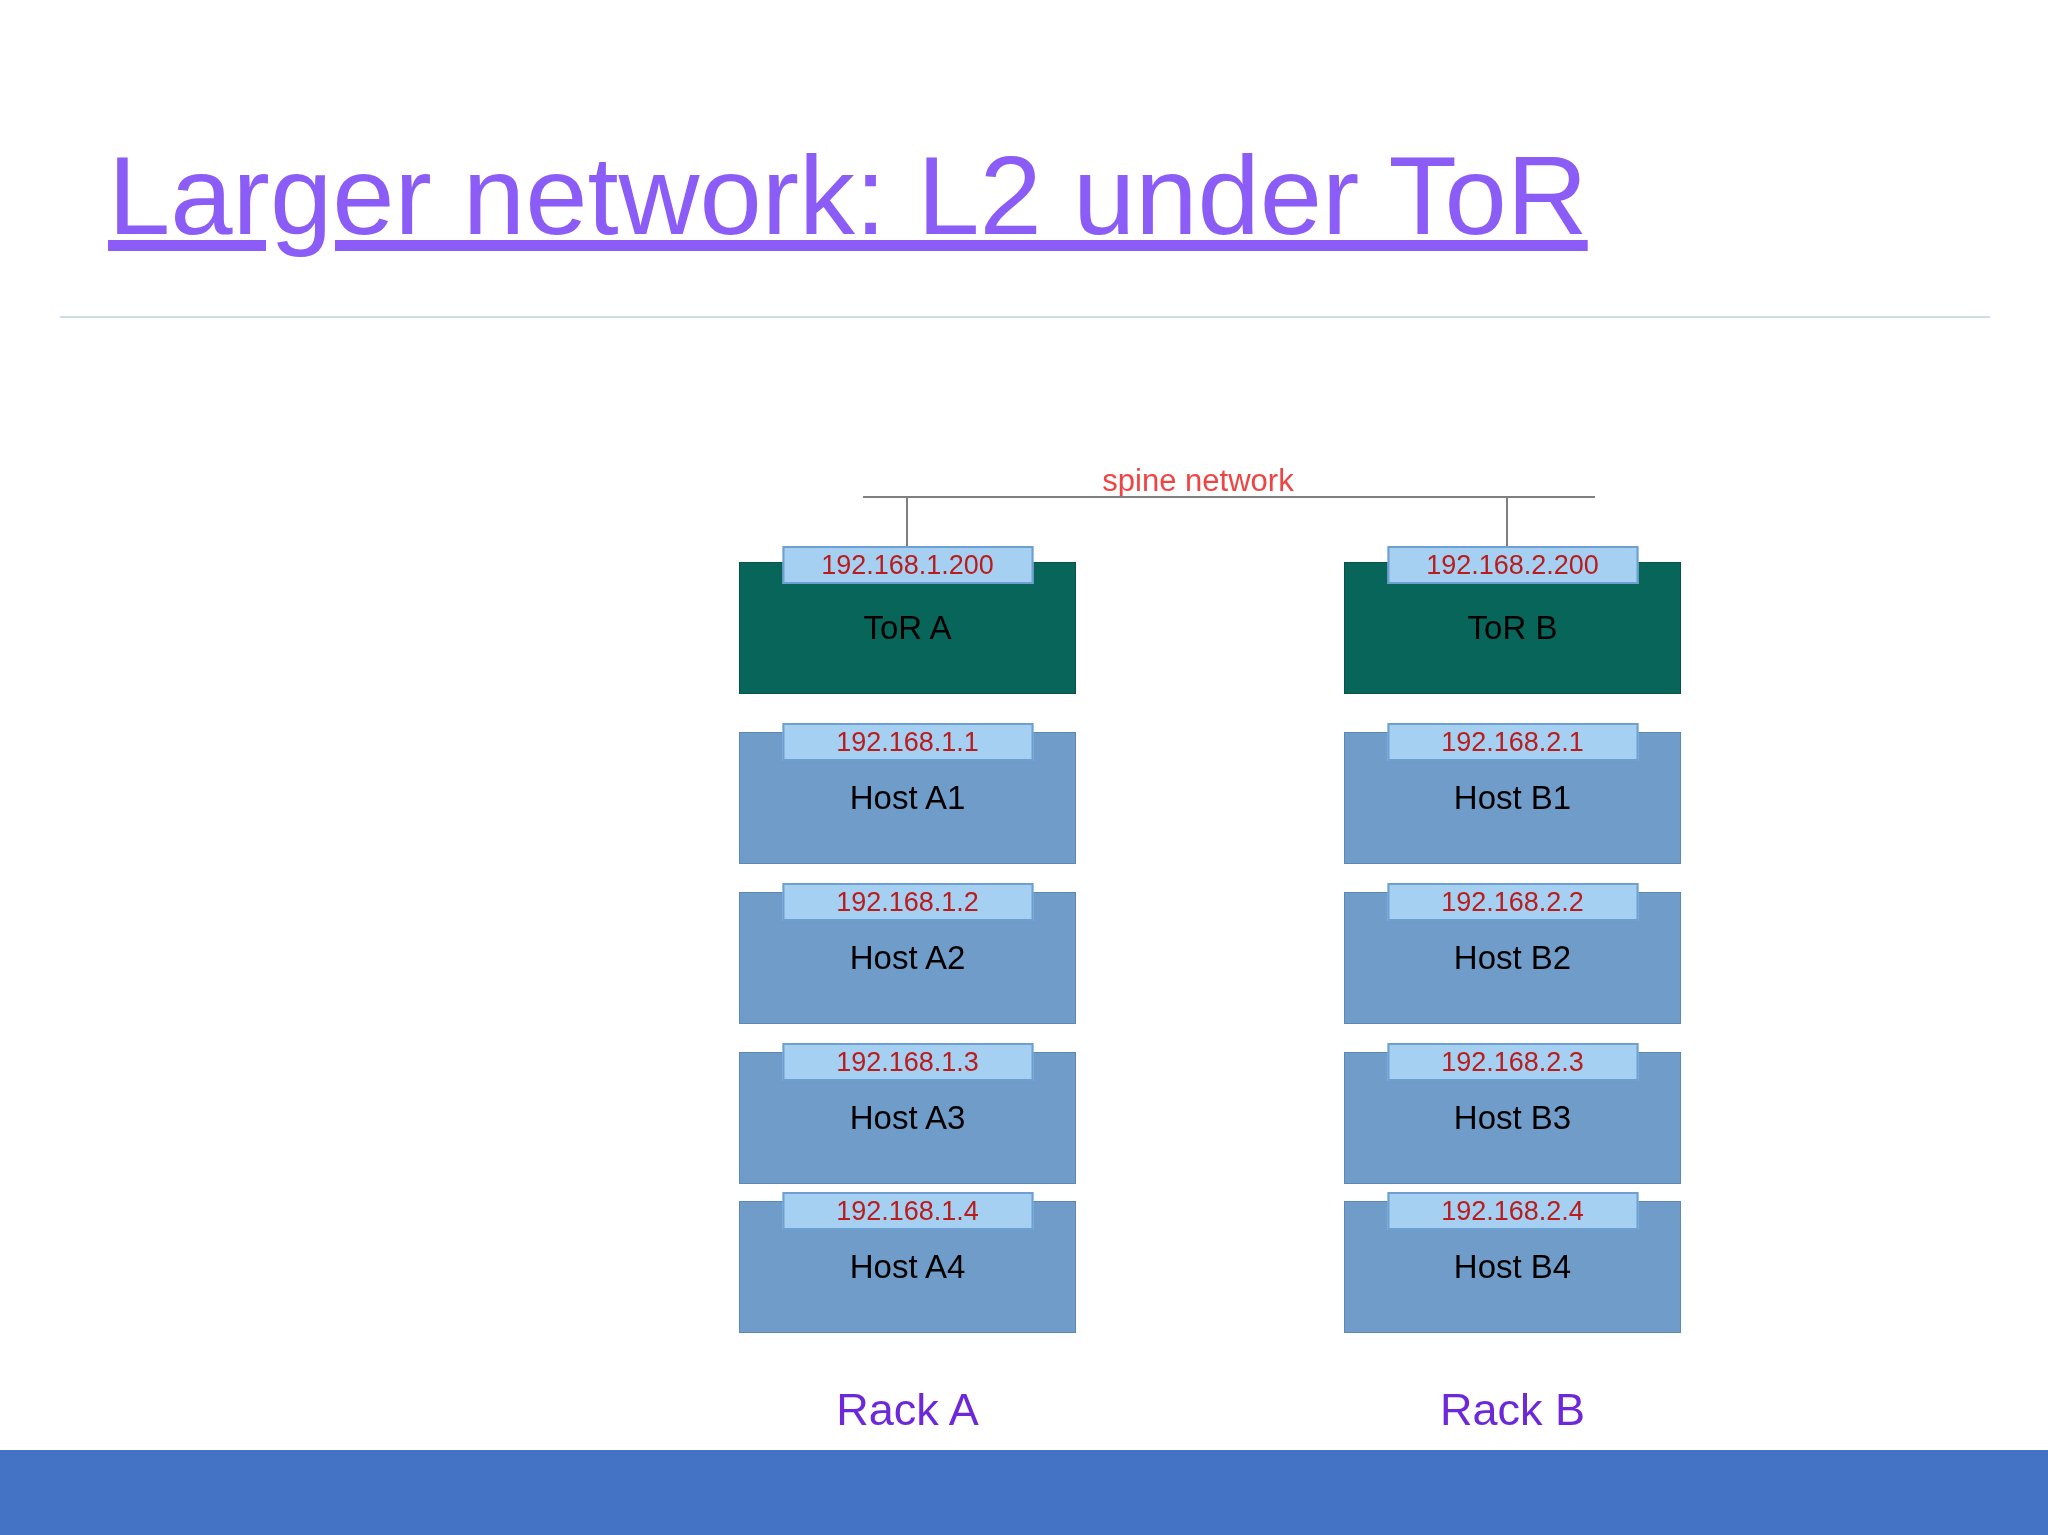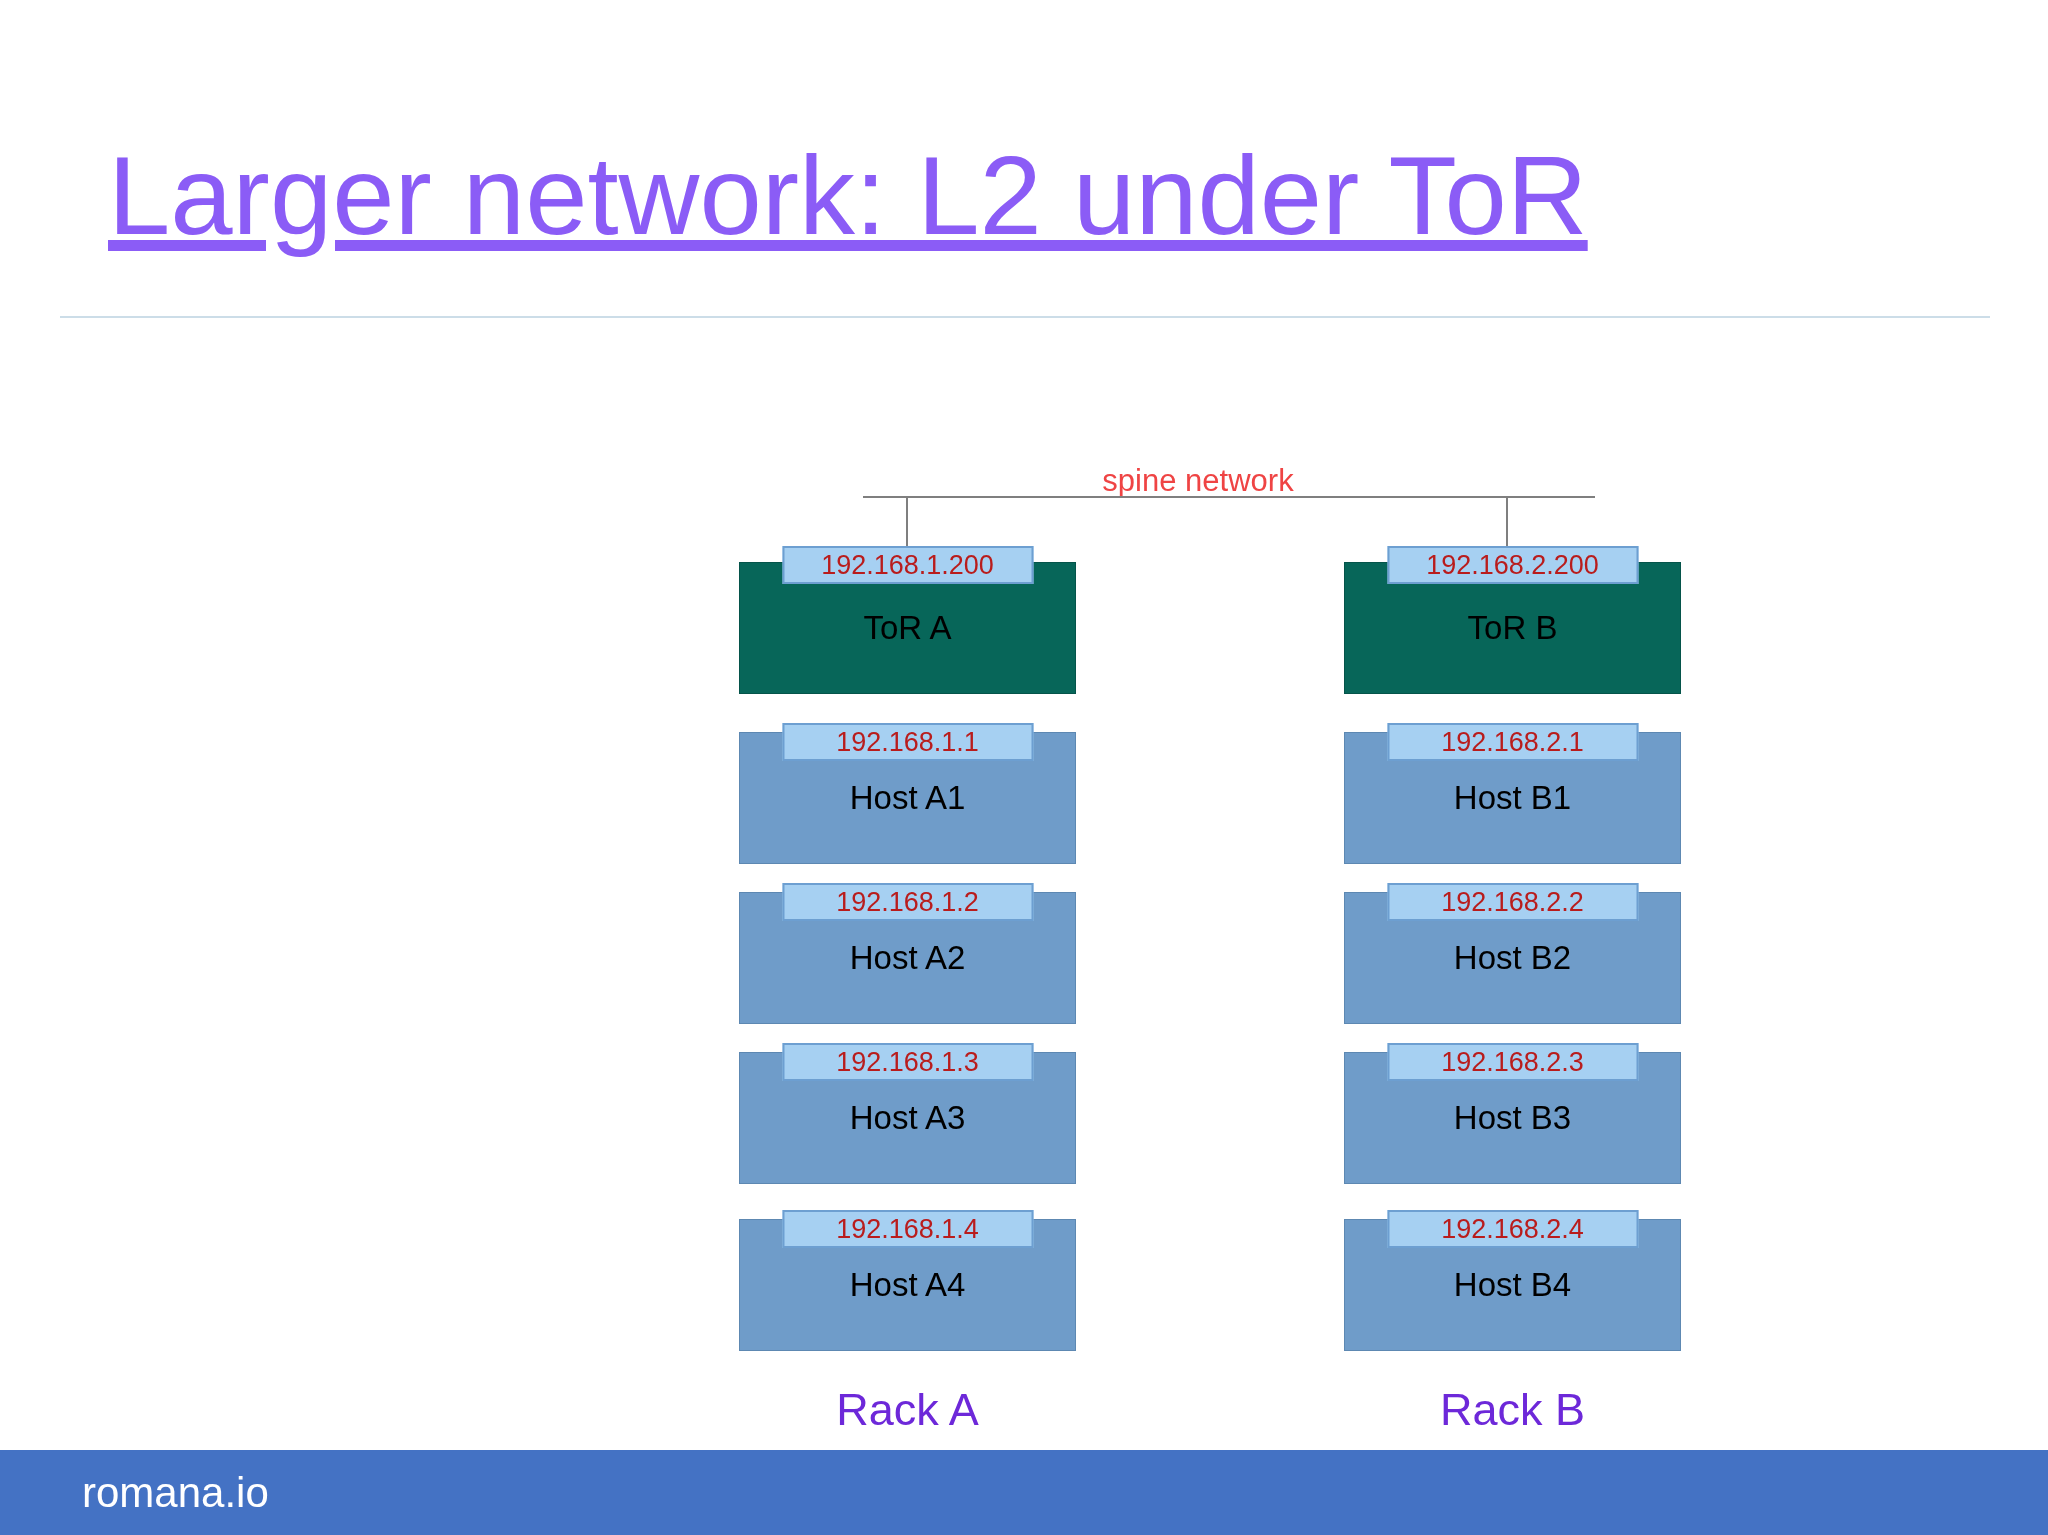--- a/index.html
+++ b/index.html
@@ -33,21 +33,21 @@
   
   .rack-col{position:absolute;top:562px;width:337px;}
   .col-a{left:739px;}
   .col-b{left:1344px;}
   .node{
     position:absolute;left:0;width:337px;height:132px;box-sizing:border-box;
     display:flex;align-items:center;justify-content:center;
   }
   .tor-node{top:0;background:#076659;border:1px solid #05544a;}
   .host-node{background:#6f9cc9;border:1px solid #5d88b2;}
-  .host-0{top:170px;}.host-1{top:330px;}.host-2{top:490px;}.host-3{top:657px;}
+  .host-0{top:170px;}.host-1{top:330px;}.host-2{top:490px;}.host-3{top:639px;}
   .tor-node .node-label{font-size:33px;color:#000;text-align:right;}
   .host-node .node-label{font-size:33px;color:#000;}
   .ip-chip{
     position:absolute;left:50%;transform:translateX(-50%);
     width:251px;height:38px;box-sizing:border-box;
     background:#a6d0f2;border:2px solid #6d9fd1;
     display:flex;align-items:center;justify-content:center;
     font-size:27px;color:#b91c1c;white-space:nowrap;
   }
   .tor-node .ip-chip{top:-17px;}
@@ -127,14 +127,13 @@
     <div class="node-label">Host B3</div>
   </div>
   <div class="node host-node host-3">
     <div class="ip-chip">192.168.2.4</div>
     <div class="node-label">Host B4</div>
   </div>
   <div class="rack-label">Rack B</div>
 </div>
 
 <div class="footer-bar">
-  <div class="footer-left">romana.io</div>
 </div>
 
 </body></html>

